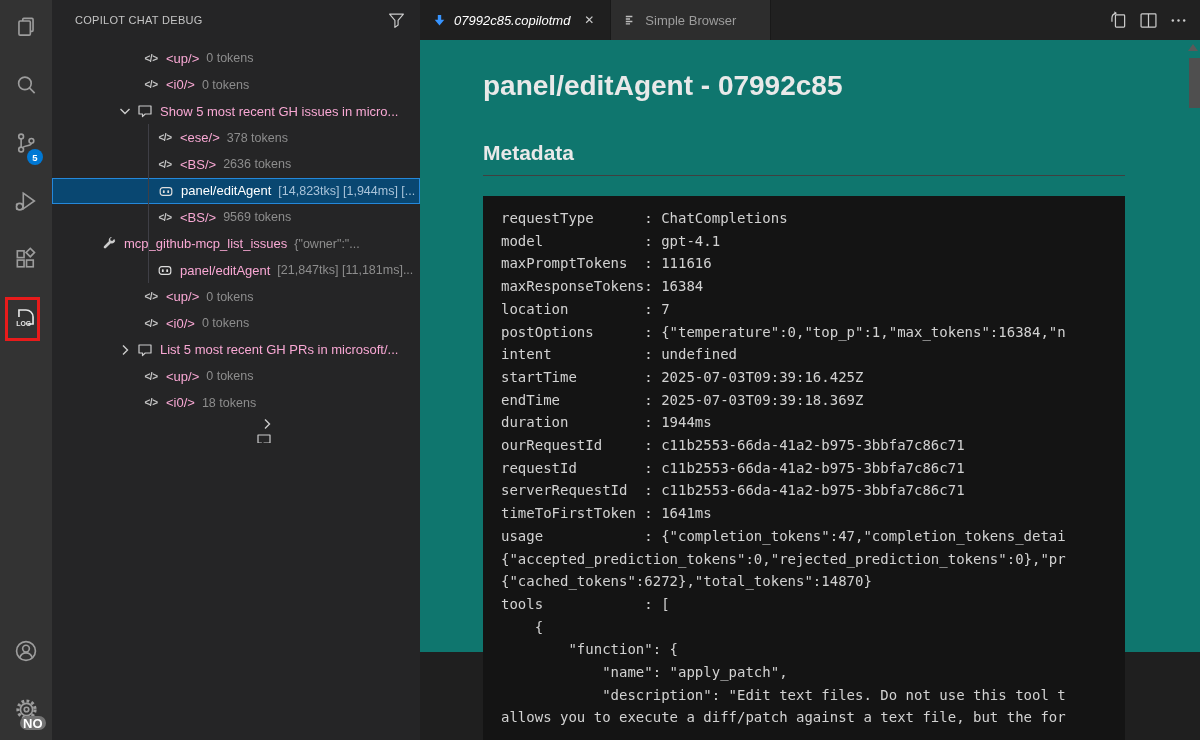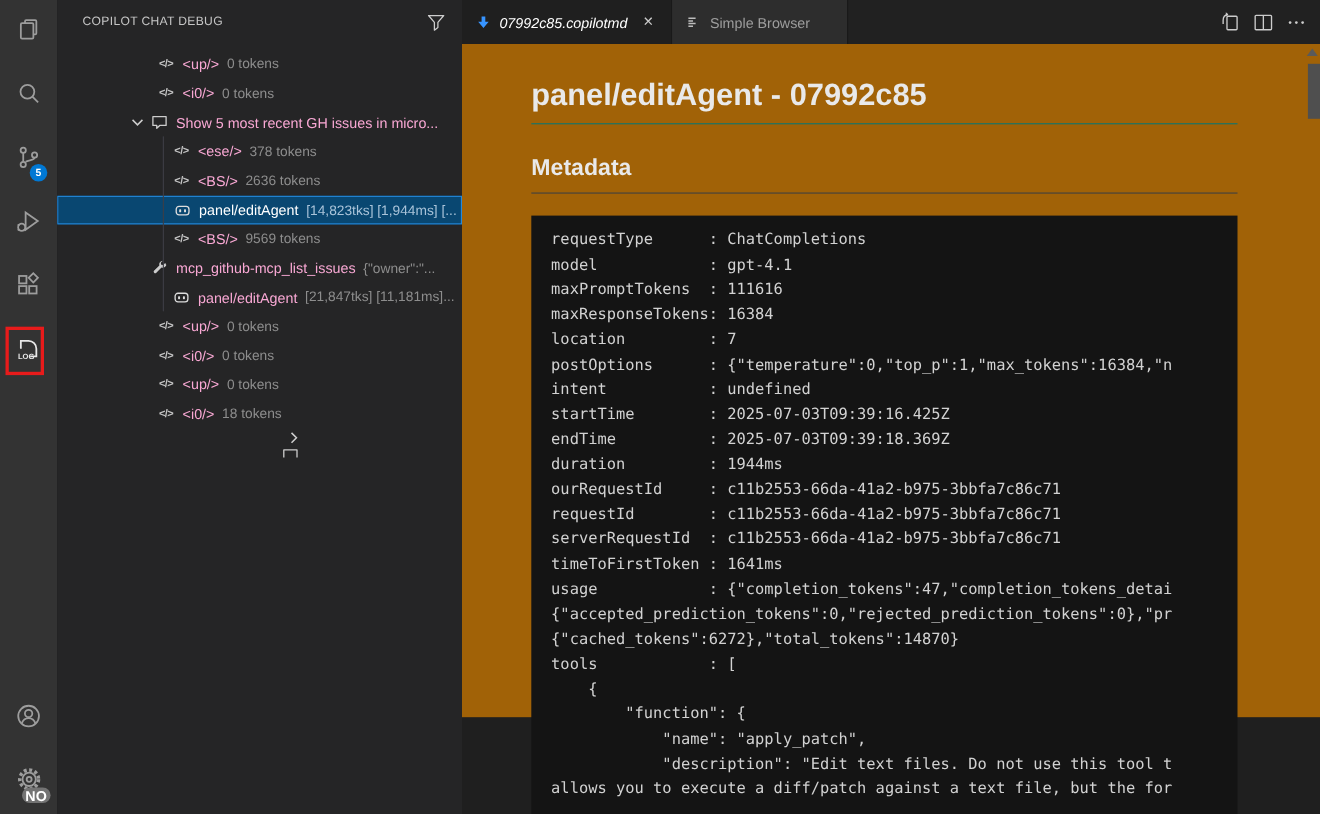--- a/index.html
+++ b/index.html
@@ -40,21 +40,21 @@
   .ticon { width:18px; margin-right:6px; display:flex; align-items:center;
            justify-content:center; flex:none; }
   .codeglyph { font-size:10px; font-weight:bold; color:#c5c5c5; letter-spacing:-.5px; }
   .tlabel { font-size:13px; color:#f9a8d4; }
   .tree-row.selected .tlabel { color:#ffffff; }
   .tmeta { font-size:12.5px; color:#8d8d8d; margin-left:7px; }
   .tree-row.selected .tmeta { color:#a9c3d9; }
 
   
   #editor { position:absolute; left:420px; top:0; width:780px; height:652px;
-            background:#a16207; }
+            background:#0f766e; }
   #tab-bar { position:absolute; left:0; top:0; width:780px; height:40px;
              background:#212121; display:flex; align-items:stretch; }
   .tab { display:flex; align-items:center; padding:0 12px; border-right:1px solid #191919;
          cursor:pointer; }
   .tab.active { background:#1f1f1f; }
   .tab.inactive { background:#2d2d2d; padding-right:34px; }
   .tabicon { margin-right:7px; display:flex; align-items:center; }
   .tab .tlabel2 { font-size:13px; }
   .tab.active .tlabel2 { color:#ffffff; font-style:italic; }
   .tab.inactive .tlabel2 { color:#9d9d9d; }
@@ -212,21 +212,21 @@
           <span class="tlabel">panel/editAgent</span>
           <span class="tmeta">[14,823tks] [1,944ms] [...</span>
         </div>
         <div class="tree-row" style="padding-left: 104px;">
           <span class="ticon">
             <span class="codeglyph">&lt;/&gt;</span>
           </span>
           <span class="tlabel">&lt;BS/&gt;</span>
           <span class="tmeta">9569 tokens</span>
         </div>
-        <div class="tree-row" style="padding-left: 84px;">
+        <div class="tree-row" style="padding-left: 48px;">
           <span class="ticon">
             <svg viewBox="0 0 16 16" width="15" height="15">
               <path d="M14.2 4.3a3.6 3.6 0 0 1-4.8 3.4l-5.2 5.2a1.5 1.5 0 0 1-2.1-2.1l5.2-5.2A3.6 3.6 0 0 1 10.7 1l-2 2 .4 1.9 1.9.4 2-2c.5.6.8 1.2.8 2z" fill="#cccccc"></path>
             </svg>
           </span>
           <span class="tlabel">mcp_github-mcp_list_issues</span>
           <span class="tmeta">{"owner":"...</span>
         </div>
         <div class="tree-row" style="padding-left: 104px;">
           <span class="ticon">
@@ -245,20 +245,33 @@
           </span>
           <span class="tlabel">&lt;up/&gt;</span>
           <span class="tmeta">0 tokens</span>
         </div>
         <div class="tree-row" style="padding-left: 90px;">
           <span class="ticon">
             <span class="codeglyph">&lt;/&gt;</span>
           </span>
           <span class="tlabel">&lt;i0/&gt;</span>
           <span class="tmeta">0 tokens</span>
+        </div>
+        <div class="tree-row" style="padding-left: 62px;">
+          <span class="chev">
+            <svg viewBox="0 0 16 16" width="16" height="16" fill="none" stroke="#cccccc" stroke-width="1.4">
+              <path d="M6 3.5L10.5 8 6 12.5"></path>
+            </svg>
+          </span>
+          <span class="ticon">
+            <svg viewBox="0 0 16 16" width="16" height="16" fill="none" stroke="#cccccc" stroke-width="1.2">
+              <path d="M2 3h12v8H8.2L5.5 13.6V11H2z" stroke-linejoin="round"></path>
+            </svg>
+          </span>
+          <span class="tlabel">List 5 most recent GH PRs in microsoft/...</span>
         </div>
         <div class="tree-row" style="padding-left: 90px;">
           <span class="ticon">
             <span class="codeglyph">&lt;/&gt;</span>
           </span>
           <span class="tlabel">&lt;up/&gt;</span>
           <span class="tmeta">0 tokens</span>
         </div>
         <div class="tree-row" style="padding-left: 90px;">
           <span class="ticon">

